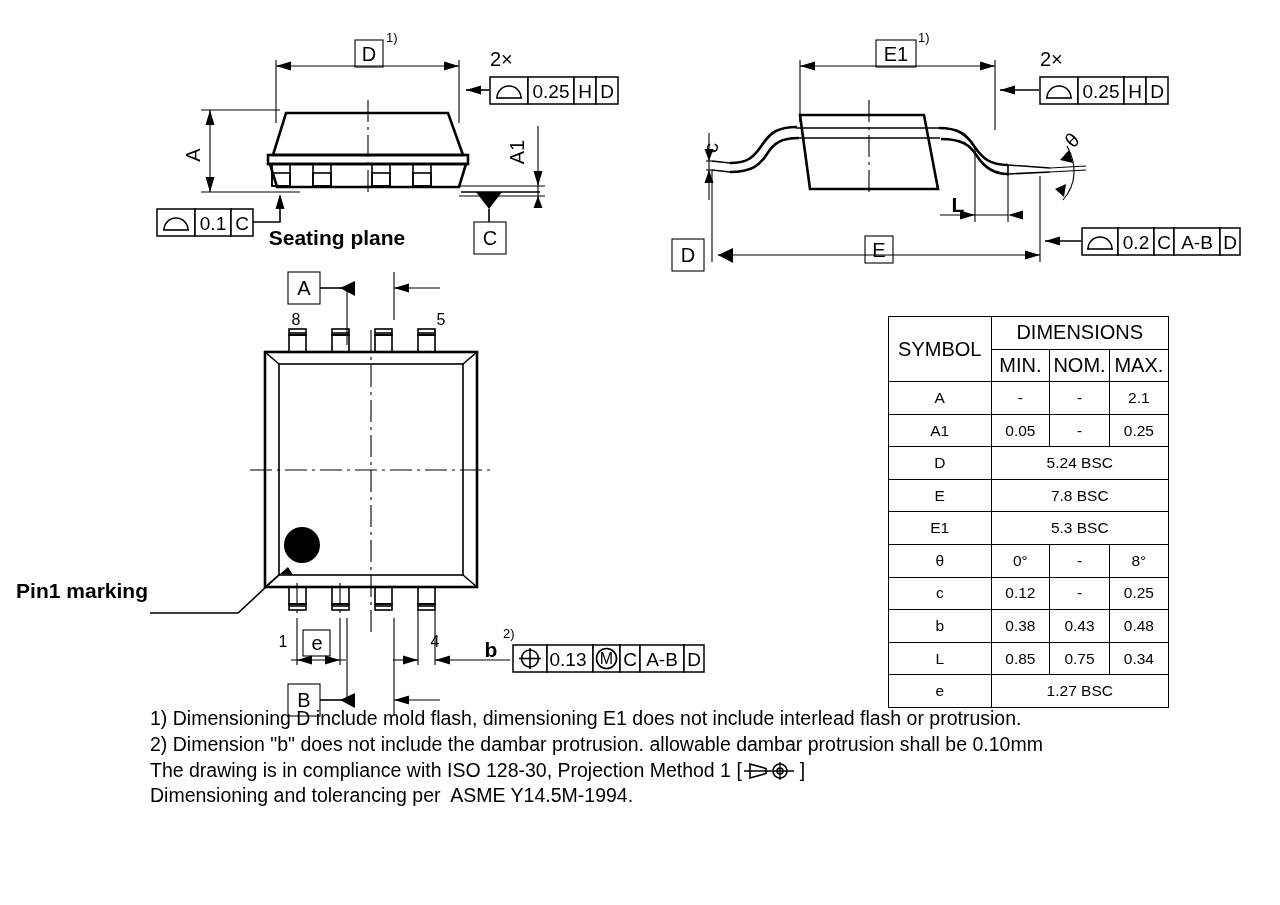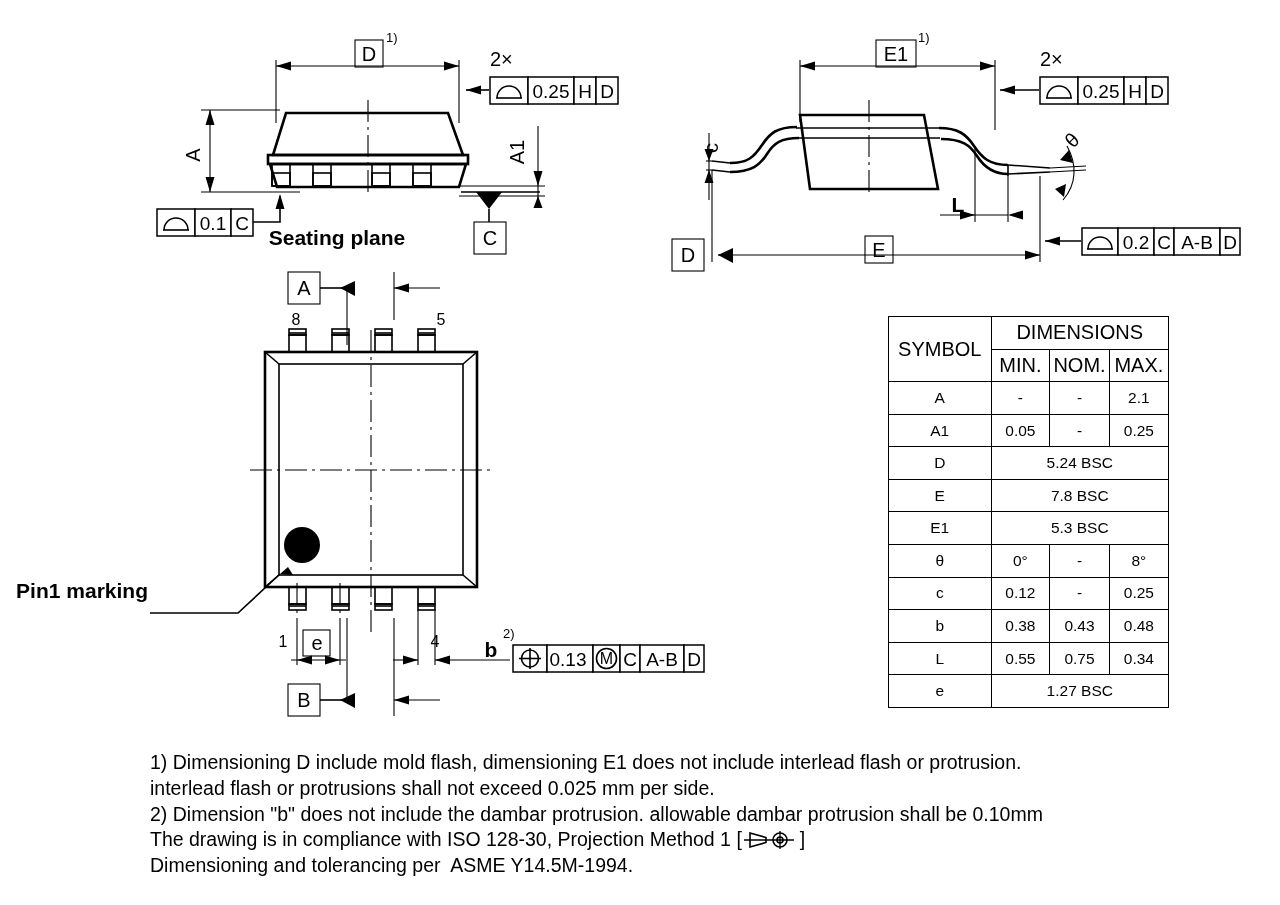--- a/index.html
+++ b/index.html
@@ -1,21 +1,21 @@
 <!DOCTYPE html>
 <html><head>
 <meta charset="utf-8">
 <title>Package Outline Drawing</title>
 <style>
   html,body{margin:0;padding:0;background:#ffffff;}
   body{width:1280px;height:905px;position:relative;overflow:hidden;
        font-family:"Liberation Sans", sans-serif;color:#000;}
   #root{position:absolute;left:0;top:0;width:1280px;height:905px;}
   svg.draw{position:absolute;left:0;top:0;width:1280px;height:905px;}
-  .notes{position:absolute;left:150px;top:750px;width:1060px;}
+  .notes{position:absolute;left:150px;top:706px;width:1060px;}
   .note-line{font-size:19.5px;line-height:25.8px;color:#000;white-space:pre;}
   .proj-sym{display:inline-block;vertical-align:-5px;width:58px;height:22px;}
   
   #dim-table{position:absolute;left:888px;top:316px;width:281px;height:392px;
              border-collapse:collapse;background:#fff;}
   #dim-table td,#dim-table th{border:1.6px solid #000;text-align:center;
              font-size:15.5px;font-weight:normal;padding:0;color:#000;
              font-family:"Liberation Sans", sans-serif;}
   #dim-table .hd{font-size:20px;margin-left:32px;}
   #dim-table tr{height:30px;}
@@ -391,34 +391,33 @@
       <td>0.25</td>
     </tr>
     <tr>
       <td>b</td>
       <td>0.38</td>
       <td>0.43</td>
       <td>0.48</td>
     </tr>
     <tr>
       <td>L</td>
-      <td>0.55</td>
+      <td>0.85</td>
       <td>0.75</td>
       <td>0.34</td>
     </tr>
     <tr>
       <td>e</td>
       <td colspan="3">1.27 BSC</td>
     </tr>
   </tbody>
 </table>
 
 <div class="notes">
   <div class="note-line">1) Dimensioning D include mold flash, dimensioning E1 does not include interlead flash or protrusion.</div>
-  <div class="note-line">interlead flash or protrusions shall not exceed 0.025 mm per side.</div>
   <div class="note-line">2) Dimension "b" does not include the dambar protrusion. allowable dambar protrusion shall be 0.10mm</div>
   <div class="note-line"><span>The drawing is in compliance with ISO 128-30, Projection Method 1 [</span><span class="proj-sym"><svg viewBox="0 0 58 22" width="58" height="22">
             <line x1="2" y1="11" x2="52" y2="11" stroke="#000" stroke-width="1.3"></line>
             <path d="M 8,4 L 24,8.5 L 24,13.5 L 8,18 Z" fill="none" stroke="#000" stroke-width="1.6"></path>
             <circle cx="38" cy="11" r="7" fill="none" stroke="#000" stroke-width="1.6"></circle>
             <circle cx="38" cy="11" r="3" fill="none" stroke="#000" stroke-width="1.6"></circle>
             <line x1="38" y1="2" x2="38" y2="20" stroke="#000" stroke-width="1.3"></line>
           </svg></span><span>]</span></div>
   <div class="note-line">Dimensioning and tolerancing per  ASME Y14.5M-1994.</div>
 </div>

